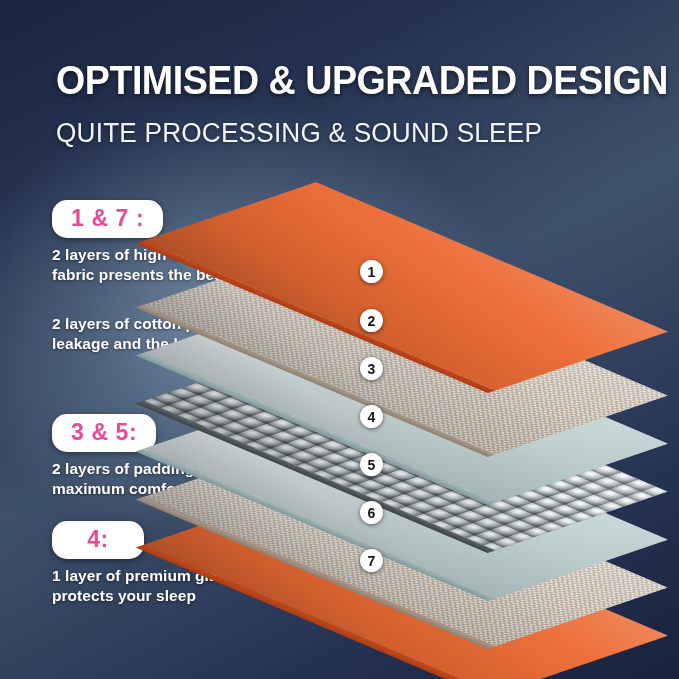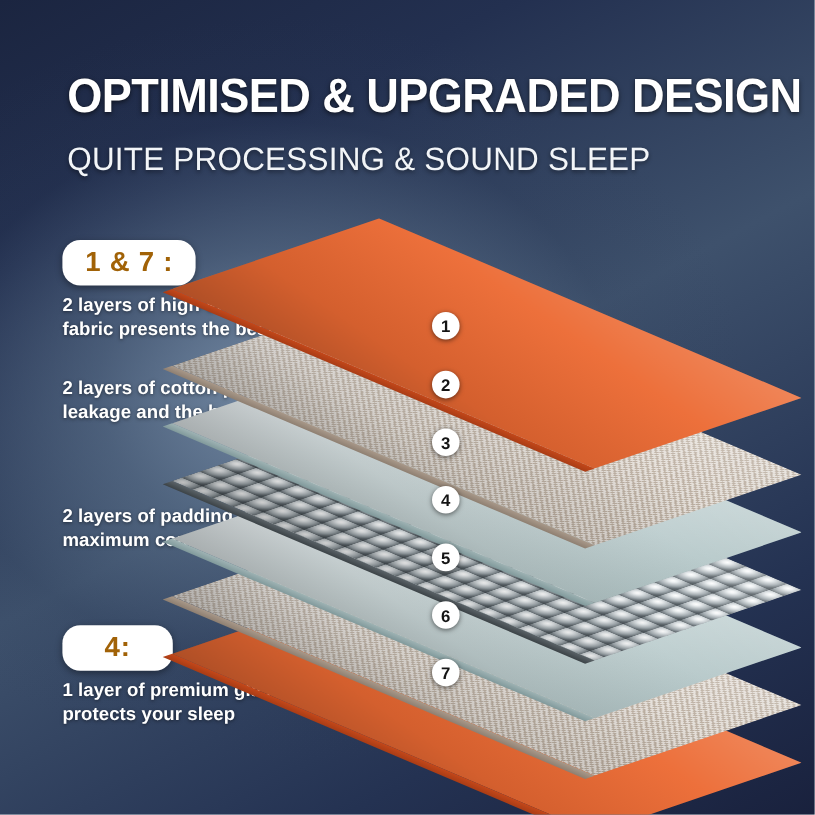--- a/index.html
+++ b/index.html
@@ -44,21 +44,21 @@
     white-space:nowrap;
   }
 
   
   .callout{ position:absolute; left:52px; width:265px; }
   .pill{
     display:inline-block;
     background:#ffffff;
     border-radius:15px;
     padding:5px 19px 6px 19px;
-    color:#a16207;
+    color:#ec4899;
     font-size:23px;
     font-weight:bold;
     letter-spacing:0.6px;
     box-shadow:0 2px 6px rgba(0,0,0,0.40);
     min-width:92px;
   }
   .pill.center{ text-align:center; }
   .desc{
     margin-top:7px;
     color:#ffffff;
@@ -156,20 +156,21 @@
   <div class="callout" style="top:200px;">
     <div class="pill">1 &amp; 7 :</div>
     <div class="desc">2 layers of high-end breathable fabric presents the best texture</div>
   </div>
 
   <div class="callout" style="top:307px;">
     <div class="desc">2 layers of cotton prevent the leakage and the beads-movement</div>
   </div>
 
   <div class="callout" style="top:414px;">
+    <div class="pill">3 &amp; 5:</div>
     <div class="desc">2 layers of padding provide the maximum comfort</div>
   </div>
 
   <div class="callout" style="top:521px;">
     <div class="pill center">4:</div>
     <div class="desc">1 layer of premium glass beads protects your sleep</div>
   </div>
 
   <div id="stack">
 

